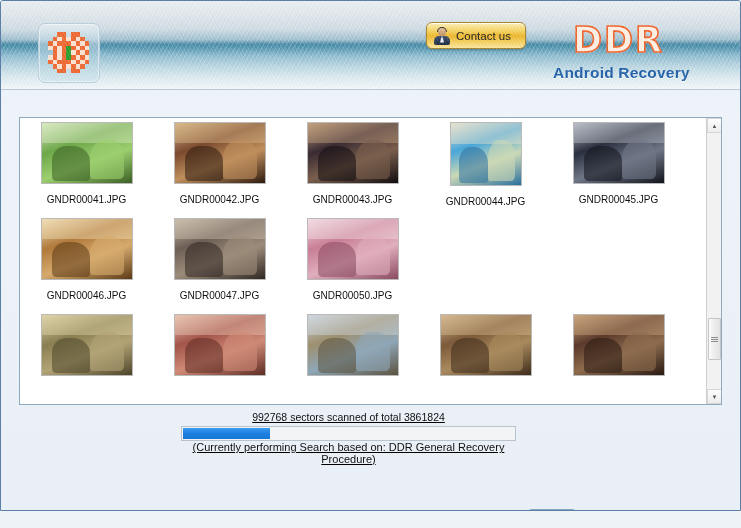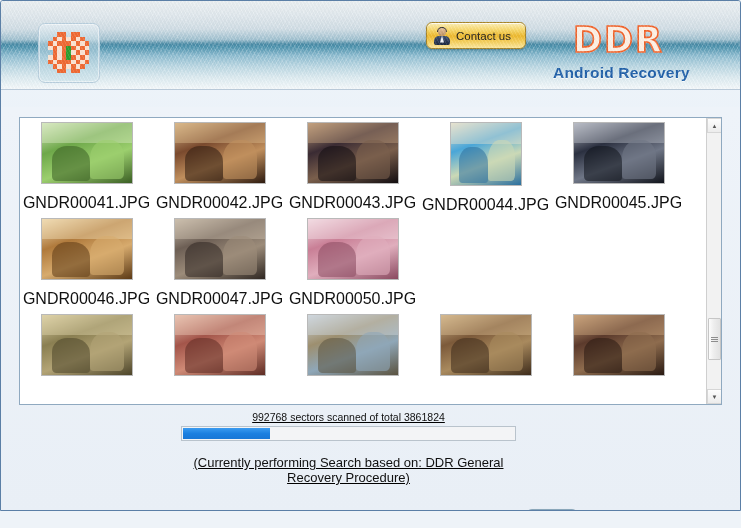--- a/index.html
+++ b/index.html
@@ -169,21 +169,21 @@
     width:133px;flex:0 0 auto;position:relative;
     display:flex;flex-direction:column;align-items:center;justify-content:flex-start;
     padding-top:4px;
   }
   .cell .ph{
     width:92px;height:62px;box-sizing:border-box;
     border:1px solid #b9b9b9;background:#ddd;overflow:hidden;position:relative;
   }
   .cell .ph.tall{width:72px;height:64px;}
   .cell .cap{
-    font-size:16px;color:#111;margin-top:10px;white-space:nowrap;
+    font-size:10px;color:#111;margin-top:10px;white-space:nowrap;
   }
   .vscroll{
     position:absolute;right:0;top:0;width:15px;height:286px;
     background:#f2f2f2;border-left:1px solid #cfcfcf;box-sizing:border-box;
   }
   .vscroll .arr{
     position:absolute;left:0;width:15px;height:15px;
     background:linear-gradient(180deg,#fdfdfd,#ececec);
     border:1px solid #d6d6d6;box-sizing:border-box;
     display:flex;align-items:center;justify-content:center;
@@ -211,21 +211,21 @@
   }
   .pbar{
     position:relative;width:335px;height:15px;margin:2px auto 0;
     box-sizing:border-box;border:1px solid #b9c3cc;background:#f3f4f6;
   }
   .pbar .fill{
     position:absolute;left:1px;top:1px;height:11px;width:26%;
     background:linear-gradient(180deg,#3b9bf0 0%,#1b7fe0 52%,#1877d6 100%);
   }
   .proc-text{
-    text-align:center;font-size:13px;color:#111;margin-top:14px;
+    text-align:center;font-size:11px;color:#111;margin-top:0;
   }
   .stop-btn{
     position:absolute;left:525px;top:402px;width:52px;height:47px;
     box-sizing:border-box;border:1px solid #8aa7ba;border-radius:6px;
     background:linear-gradient(180deg,#cfe2ea 0%,#8cb8cb 40%,#6ea5bd 55%,#a8cddb 100%);
     box-shadow:inset 0 0 0 1px rgba(255,255,255,.55),0 1px 2px rgba(0,0,0,.18);
     display:flex;align-items:center;justify-content:center;overflow:hidden;
   }
 
   

